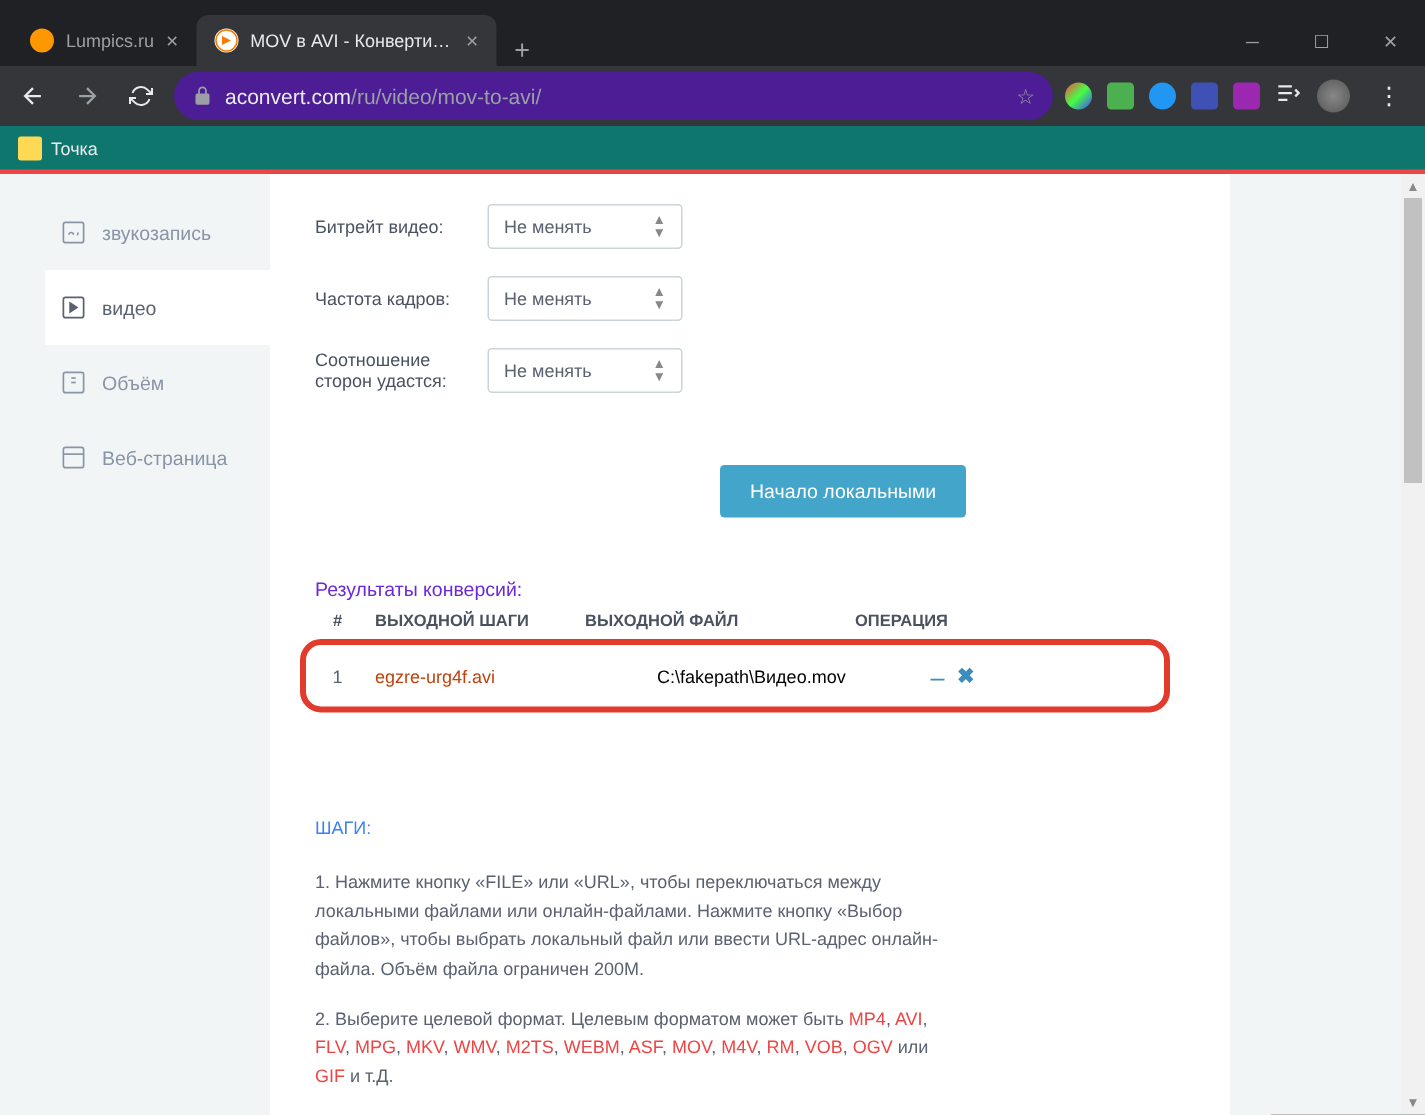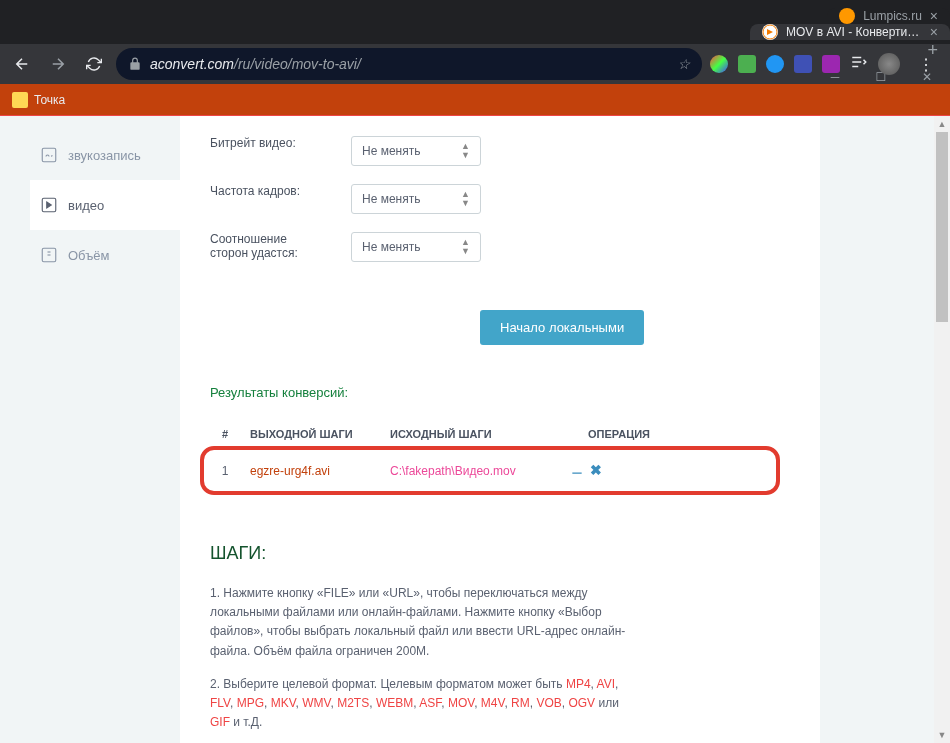--- a/index.html
+++ b/index.html
@@ -1,66 +1,66 @@
 <!DOCTYPE html>
 <html><head>
 <meta charset="utf-8">
 <style>
 * { margin: 0; padding: 0; box-sizing: border-box; font-family: -apple-system, BlinkMacSystemFont, "Segoe UI", Arial, sans-serif; }
 body { background: #202124; width: 950px; height: 743px; overflow: hidden; }
 .titlebar { height: 8px; background: #202124; }
-.tabstrip { display: flex; background: #202124; height: 36px; align-items: flex-end; padding-left: 8px; flex-direction: column; }
+.tabstrip { display: flex; background: #202124; height: 36px; align-items: flex-end; padding-left: 8px; }
 .tab { display: flex; align-items: center; padding: 0 12px; height: 34px; border-radius: 8px 8px 0 0; font-size: 12px; color: #e8eaed; gap: 8px; max-width: 200px; }
 .tab.inactive { background: #202124; color: #9aa0a6; }
 .tab.active { background: #35363a; color: #e8eaed; }
 .tab-title { white-space: nowrap; overflow: hidden; text-overflow: ellipsis; flex: 1; }
 .tab-close { color: #9aa0a6; font-size: 14px; cursor: pointer; }
 .favicon { width: 16px; height: 16px; border-radius: 50%; display: inline-block; }
 .favicon.orange { background: #ff9800; }
 .favicon.conv { background: #fff; position: relative; }
 .newtab { color: #9aa0a6; padding: 0 12px; font-size: 18px; }
 .win-controls { margin-left: auto; display: flex; color: #9aa0a6; }
 .win-btn { width: 46px; height: 32px; display: flex; align-items: center; justify-content: center; font-size: 12px; }
 .toolbar { background: #35363a; height: 40px; display: flex; align-items: center; padding: 0 8px; gap: 8px; }
 .nav-btn { width: 28px; height: 28px; display: flex; align-items: center; justify-content: center; color: #9aa0a6; border-radius: 50%; }
 .nav-btn.enabled { color: #e8eaed; }
-.addressbar { flex: 1; background: #0f172a; border-radius: 16px; height: 30px; display: flex; align-items: center; padding: 16px 12px; gap: 8px; color: #9aa0a6; font-size: 14px; font-style: italic; }
+.addressbar { flex: 1; background: #4c1d95; border-radius: 16px; height: 30px; display: flex; align-items: center; padding: 16px 12px; gap: 8px; color: #9aa0a6; font-size: 14px; }
 .addr-text { color: #e8eaed; flex: 1; }
 .addr-text .domain { color: #e8eaed; }
 .addr-text .path { color: #9aa0a6; }
 .ext-icons { display: flex; gap: 10px; align-items: center; }
 .ext-icon { width: 18px; height: 18px; border-radius: 3px; display: inline-block; }
-.bookmarks { background: #c2410c; height: 32px; display: flex; align-items: center; padding: 0 12px; border-bottom: 1px solid #ef4444; }
+.bookmarks { background: #0f766e; height: 32px; display: flex; align-items: center; padding: 0 12px; border-bottom: 3px solid #ef4444; }
 .bookmark { display: flex; align-items: center; gap: 6px; color: #e8eaed; font-size: 12px; }
 .bm-icon { width: 16px; height: 16px; background: #ffd954; border-radius: 2px; }
 .content { background: #fff; height: calc(743px - 8px - 36px - 40px - 32px); display: flex; position: relative; }
 .page-wrap { flex: 1; display: flex; background: #f1f5f6; padding: 0 30px; }
 .sidebar { width: 150px; padding-top: 14px; }
 .side-item { display: flex; align-items: center; gap: 10px; padding: 16px 10px; color: #8995a6; font-size: 13px; }
 .side-item.active { background: #fff; color: #5a6170; }
 .side-icon { width: 18px; height: 18px; }
 .main { flex: 1; background: #fff; padding: 20px 30px; max-width: 640px; font-size: 13px; color: #5a6170; overflow-y: auto; }
-.form-row { display: flex; margin-bottom: 18px; gap: 26px; }
+.form-row { display: flex; align-items: center; margin-bottom: 18px; }
 .form-label { width: 115px; font-size: 12px; color: #4a5260; }
 .select-box { width: 130px; height: 30px; border: 1px solid #ccd4d8; border-radius: 3px; background: #fff; display: flex; align-items: center; padding: 0 10px; justify-content: space-between; font-size: 12px; color: #5a6170; }
 .select-caret { color: #888; font-size: 9px; line-height: 1; }
 .convert-btn { background: #42a5c9; color: #fff; border: none; padding: 10px 20px; border-radius: 3px; font-size: 13px; margin-left: 270px; margin-top: 30px; margin-bottom: 40px; }
-.results-title { font-size: 13px; color: #15803d; margin-bottom: 20px; }
+.results-title { font-size: 13px; color: #6d28d9; }
 .results-table { width: 100%; }
 .results-header { display: flex; font-size: 11px; font-weight: bold; color: #4a5260; padding: 8px 0; }
 .col-num { width: 30px; text-align: center; }
 .col-out { width: 150px; padding-left: 10px; }
 .col-src { width: 180px; }
-.col-op { width: 80px; text-align: right; }
+.col-op { width: 80px; }
 .results-row { display: flex; align-items: center; padding: 14px 0; position: relative; font-size: 12px; }
 .col-out a { color: #c2410c; text-decoration: none; }
-.col-src-txt { color: #ec4899; }
+.col-src-txt { color: #000000; margin-left: 48px; }
 .op-icons { display: flex; gap: 6px; color: #3b8dbd; font-size: 14px; }
 .highlight-box { position: absolute; border: 4px solid #e23b2e; border-radius: 14px; left: -10px; right: 10px; top: -2px; bottom: -2px; pointer-events: none; }
-.steps-title { font-size: 18px; color: #14532d; margin-top: 50px; margin-bottom: 20px; }
+.steps-title { font-size: 12px; color: #3b82f6; margin-top: 72px; margin-bottom: 20px; }
 .step { font-size: 12px; color: #5a6170; line-height: 1.6; margin-bottom: 14px; max-width: 430px; }
 .step a { color: #ef4444; text-decoration: none; }
 .scrollbar { width: 16px; background: #f1f1f1; position: relative; }
 .scroll-thumb { position: absolute; right: 2px; width: 12px; background: #c1c1c1; border-radius: 0; top: 0; height: 200px; }
 .scroll-arrow { position: absolute; width: 16px; height: 16px; display: flex; align-items: center; justify-content: center; color: #888; font-size: 9px; }
 .avatar { width: 22px; height: 22px; border-radius: 50%; background: radial-gradient(circle, #888, #555); }
 .menu-dots { color: #e8eaed; font-size: 16px; padding: 0 8px; }
 </style>
 </head>
 <body>
@@ -159,20 +159,27 @@
         <span>видео</span>
       </div>
       <div class="side-item">
         <svg class="side-icon" viewBox="0 0 24 24" fill="none" stroke="#8995a6" stroke-width="1.5">
             <rect x="3" y="3" width="18" height="18" rx="2"></rect>
             <line x1="10" y1="8" x2="14" y2="8"></line>
             <line x1="10" y1="12" x2="14" y2="12"></line>
           </svg>
         <span>Объём</span>
       </div>
+      <div class="side-item">
+        <svg class="side-icon" viewBox="0 0 24 24" fill="none" stroke="#8995a6" stroke-width="1.5">
+            <rect x="3" y="3" width="18" height="18" rx="2"></rect>
+            <line x1="3" y1="9" x2="21" y2="9"></line>
+          </svg>
+        <span>Веб-страница</span>
+      </div>
     </div>
 
     <div class="main">
       <div class="form-row">
         <div class="form-label">Битрейт видео:</div>
         <div class="select-box">
           <span>Не менять</span>
           <span class="select-caret">▲<br>▼</span>
         </div>
       </div>
@@ -191,21 +198,21 @@
         </div>
       </div>
 
       <button class="convert-btn">Начало локальными</button>
 
       <div class="results-title">Результаты конверсий:</div>
       <div class="results-table">
         <div class="results-header">
           <div class="col-num">#</div>
           <div class="col-out">ВЫХОДНОЙ ШАГИ</div>
-          <div class="col-src">ИСХОДНЫЙ ШАГИ</div>
+          <div class="col-src">ВЫХОДНОЙ ФАЙЛ</div>
           <div class="col-op">ОПЕРАЦИЯ</div>
         </div>
         <div class="results-row">
           <div class="highlight-box"></div>
           <div class="col-num">1</div>
           <div class="col-out"><a href="#">egzre-urg4f.avi</a></div>
           <div class="col-src col-src-txt">C:\fakepath\Видео.mov</div>
           <div class="col-op op-icons">
             <span>
               <svg width="14" height="14" viewBox="0 0 24 24" fill="#3b8dbd">

